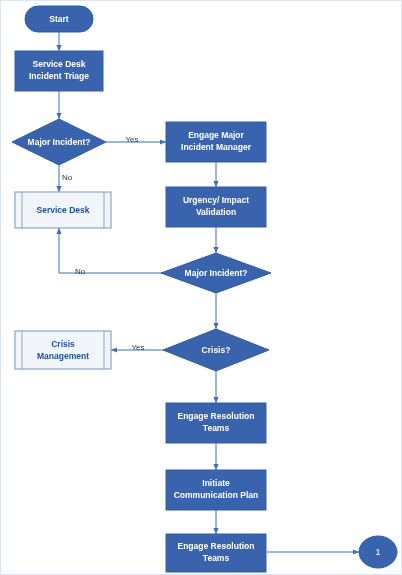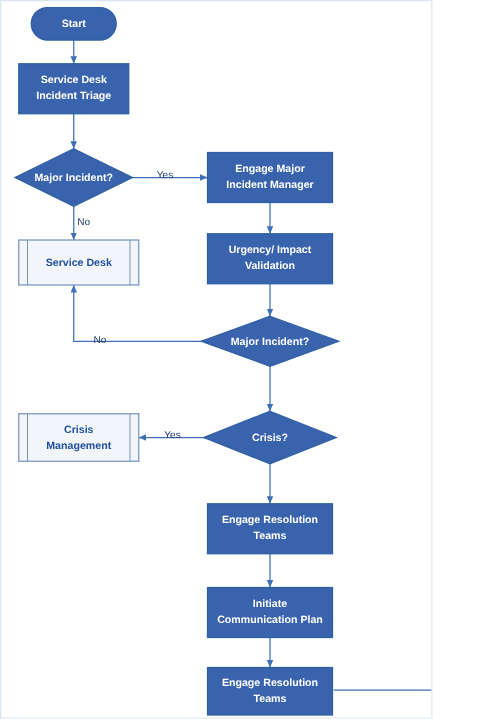--- a/index.html
+++ b/index.html
@@ -5,21 +5,21 @@
   html, body {
     margin: 0;
     padding: 0;
     background: #ffffff;
   }
   body {
     font-family: "Liberation Sans", sans-serif;
   }
   #flowchart-page {
     position: relative;
-    width: 346px;
+    width: 402px;
     height: 575px;
     background: #ffffff;
     border: 1px solid #dce6f1;
     box-sizing: border-box;
     overflow: hidden;
   }
   #diagram-svg {
     position: absolute;
     left: 0;
     top: 0;

